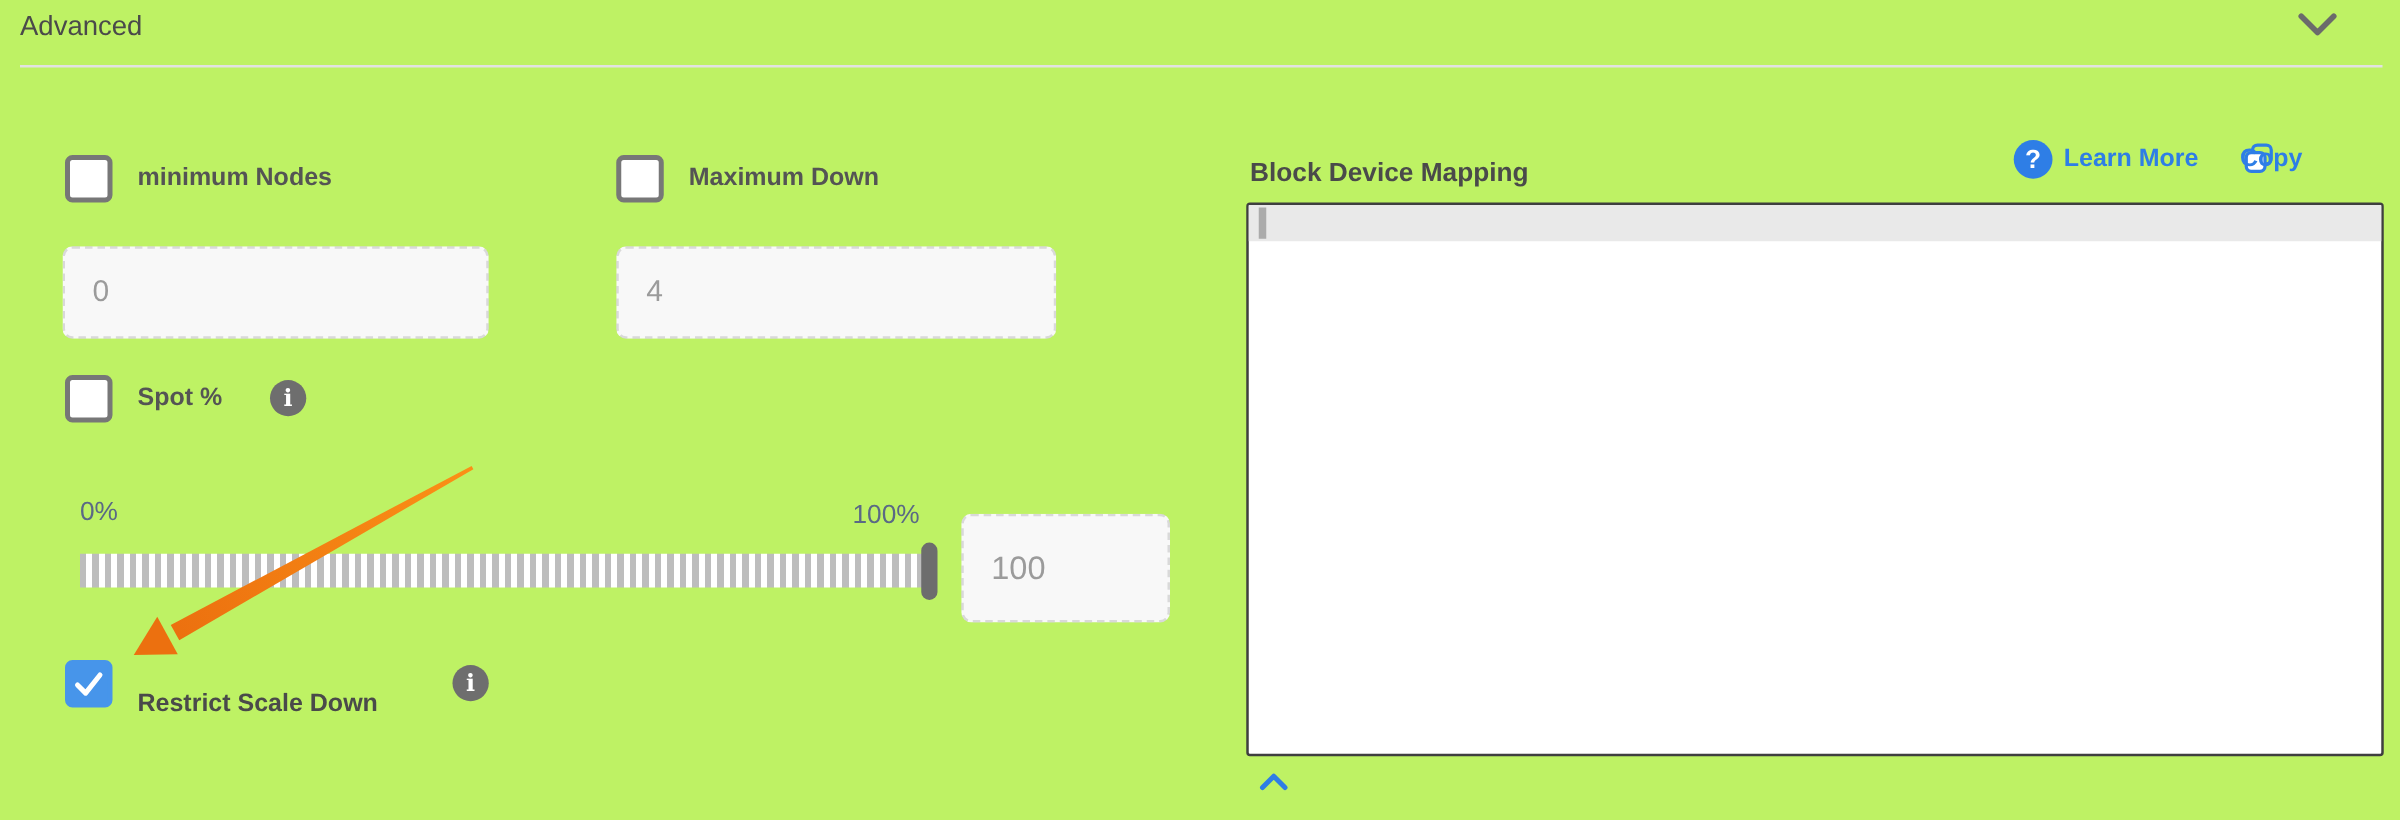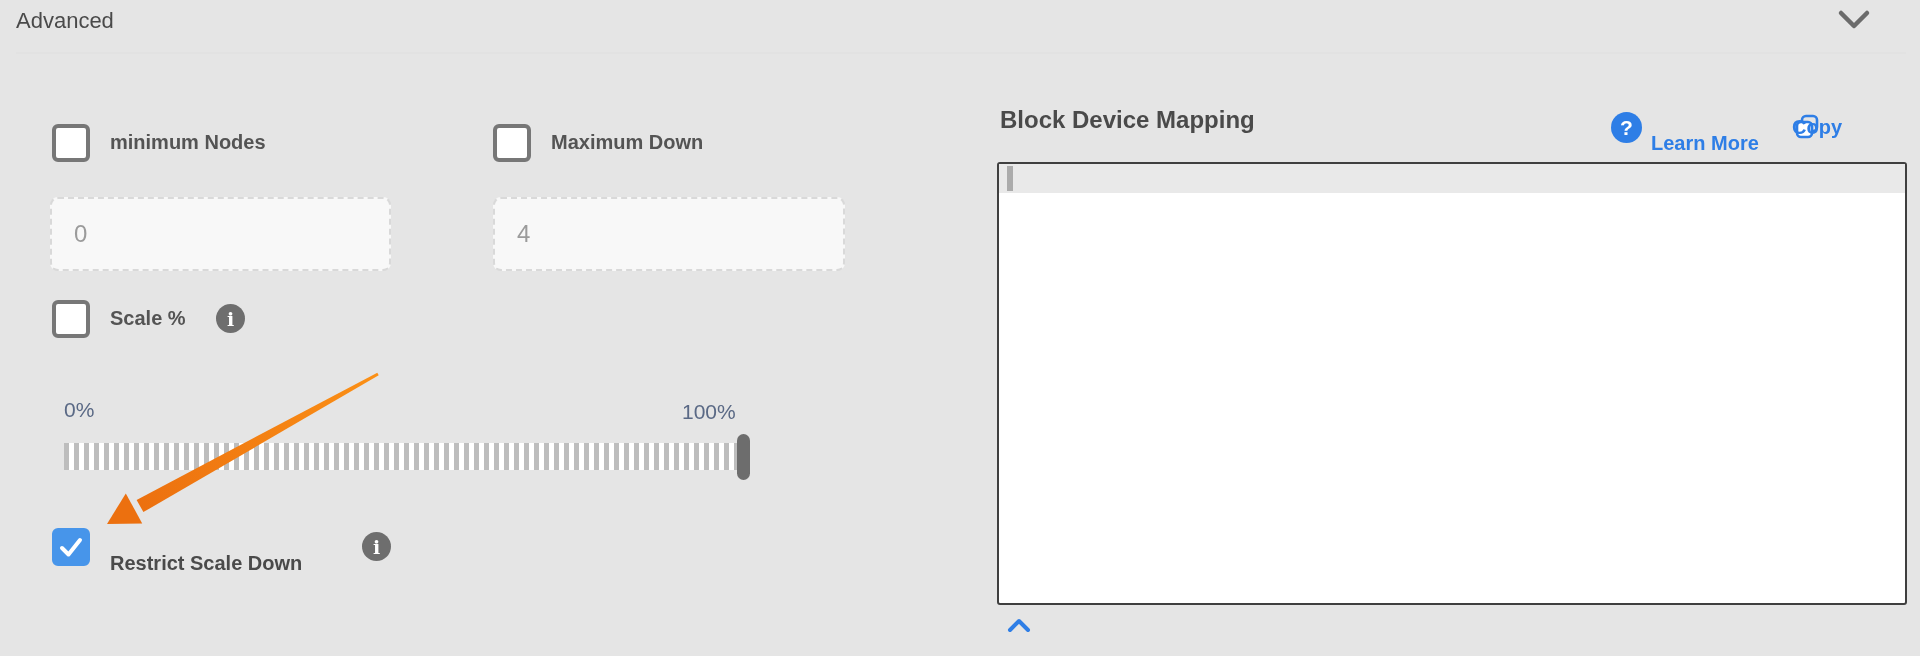--- a/index.html
+++ b/index.html
@@ -1,17 +1,17 @@
 <!DOCTYPE html>
 <html><head>
 <meta charset="utf-8">
 <style>
   html,body { margin:0; padding:0; background:#ffffff; }
   body { font-family:"Liberation Sans", sans-serif; }
-  .canvas { position:relative; width:1920px; height:656px; background:#e5e5e5; overflow:hidden; }
+  .canvas { position:relative; width:1920px; height:656px; background:#bef264; overflow:hidden; }
 
   
   .panel-title { position:absolute; left:16px; top:8px; font-size:22px; color:#4a4a4a; font-weight:400; }
   .collapse-btn { position:absolute; left:1836px; top:8px; width:36px; height:26px; cursor:pointer; }
   .divider { position:absolute; left:16px; top:52px; width:1890px; height:2px; background:#e2e2e2; }
 
   
   .cb { position:absolute; width:38px; height:38px; box-sizing:border-box;
         border:4px solid #777777; border-radius:6px; background:#fff; cursor:pointer; }
   .cb.checked { background:#4795ea; border-color:#4795ea; }
@@ -30,21 +30,21 @@
                font-family:"DejaVu Serif", serif; font-weight:700; font-size:19px; cursor:pointer; }
 
   
   .slider-label { position:absolute; font-size:21px; color:#5a6985; }
   .slider-track { position:absolute; left:64px; top:443px; width:684px; height:27px;
                   background:repeating-linear-gradient(to right, #bdbdbd 0 5px, #ffffff 5px 10px); cursor:pointer; }
   .slider-handle { position:absolute; left:737px; top:434px; width:13px; height:46px;
                    background:#6d6d6d; border-radius:7px; cursor:grab; }
 
   
-  .bdm-title { position:absolute; left:1000px; top:106px; font-size:24px; font-weight:700; color:#4a4a4a; }
+  .bdm-title { position:absolute; left:1000px; top:127px; font-size:21px; font-weight:700; color:#4a4a4a; }
   .q-icon { position:absolute; left:1611px; top:112px; width:31px; height:31px; border-radius:50%;
             background:#2e7ee6; color:#fff; display:flex; align-items:center; justify-content:center;
             font-size:21px; font-weight:700; cursor:pointer; }
   .link-text { position:absolute; font-size:20px; font-weight:600; color:#2e7ee6; cursor:pointer; white-space:nowrap; }
   .copy-icon { position:absolute; left:1793px; top:113px; width:28px; height:28px; cursor:pointer; }
 
   .editor { position:absolute; left:997px; top:162px; width:910px; height:443px; box-sizing:border-box;
             border:2px solid #3f3f3f; border-radius:3px; background:#ffffff; cursor:text; }
   .editor-highlight { position:absolute; left:0px; top:0px; right:0px; height:29px; background:#e9e9e9; }
   .editor-cursor { position:absolute; left:8px; top:2px; width:6px; height:25px; background:#ababab; }
@@ -71,27 +71,28 @@
 
   <div class="cb" style="left:52px; top:124px;"></div>
   <div class="cb-label" style="left:110px; top:131px;">minimum Nodes</div>
   <input class="dashed-input" style="left: 50px; top: 197px; width: 341px; height: 74px;" readonly="" value="0">
 
   <div class="cb" style="left:493px; top:124px;"></div>
   <div class="cb-label" style="left:551px; top:131px;">Maximum Down</div>
   <input class="dashed-input" style="left: 493px; top: 197px; width: 352px; height: 74px;" readonly="" value="4">
 
   <div class="cb" style="left:52px; top:300px;"></div>
-  <div class="cb-label" style="left:110px; top:307px;">Scale %</div>
+  <div class="cb-label" style="left:110px; top:307px;">Spot %</div>
   <div class="info-icon" style="left:216px; top:304px;">i</div>
 
   <div class="slider-label" style="left:64px; top:398px;">0%</div>
   <div class="slider-label" style="left:682px; top:400px;">100%</div>
   <div class="slider-track"></div>
   <div class="slider-handle"></div>
+  <input class="dashed-input" style="left: 769px; top: 411px; width: 167px; height: 87px; font-size: 26px;" readonly="" value="100">
 
   <div class="cb checked" style="left:52px; top:528px;">
     <span>
       <svg width="30" height="30" viewBox="0 0 30 30">
         <path d="M6 16 L12.5 22.5 L24 8" fill="none" stroke="#ffffff" stroke-width="4" stroke-linecap="round" stroke-linejoin="round"></path>
       </svg>
     </span>
   </div>
   <div class="cb-label" style="left:110px; top:552px; color:#4a4a4a;">Restrict Scale Down</div>
   <div class="info-icon" style="left:362px; top:532px;">i</div>
@@ -103,21 +104,21 @@
         <stop offset="1" stop-color="#ea6c0e"></stop>
       </linearGradient>
     </defs>
     <polygon points="377.3,372.7 136.6,499.9 143.4,512.1 378.7,375.3" fill="url(#arrowGrad)"></polygon>
     <polygon points="107,524 125.8,493.4 142.2,523.4" fill="#ec700f"></polygon>
   </svg>
 
   <div class="bdm-title">Block Device Mapping</div>
 
   <div class="q-icon">?</div>
-  <div class="link-text" style="left:1651px; top:132px;">Learn More</div>
+  <div class="link-text" style="left:1651px; top:116px;">Learn More</div>
 
   <div class="copy-icon">
     <svg width="28" height="28" viewBox="0 0 28 28">
       <rect x="9" y="3" width="15" height="15" rx="4" fill="none" stroke="#2e7ee6" stroke-width="2.6"></rect>
       <rect x="4" y="9" width="15" height="15" rx="4" fill="#ffffff" stroke="#2e7ee6" stroke-width="2.6"></rect>
     </svg>
   </div>
   <div class="link-text" style="left:1792px; top:116px;">Copy</div>
 
   <div class="editor">

